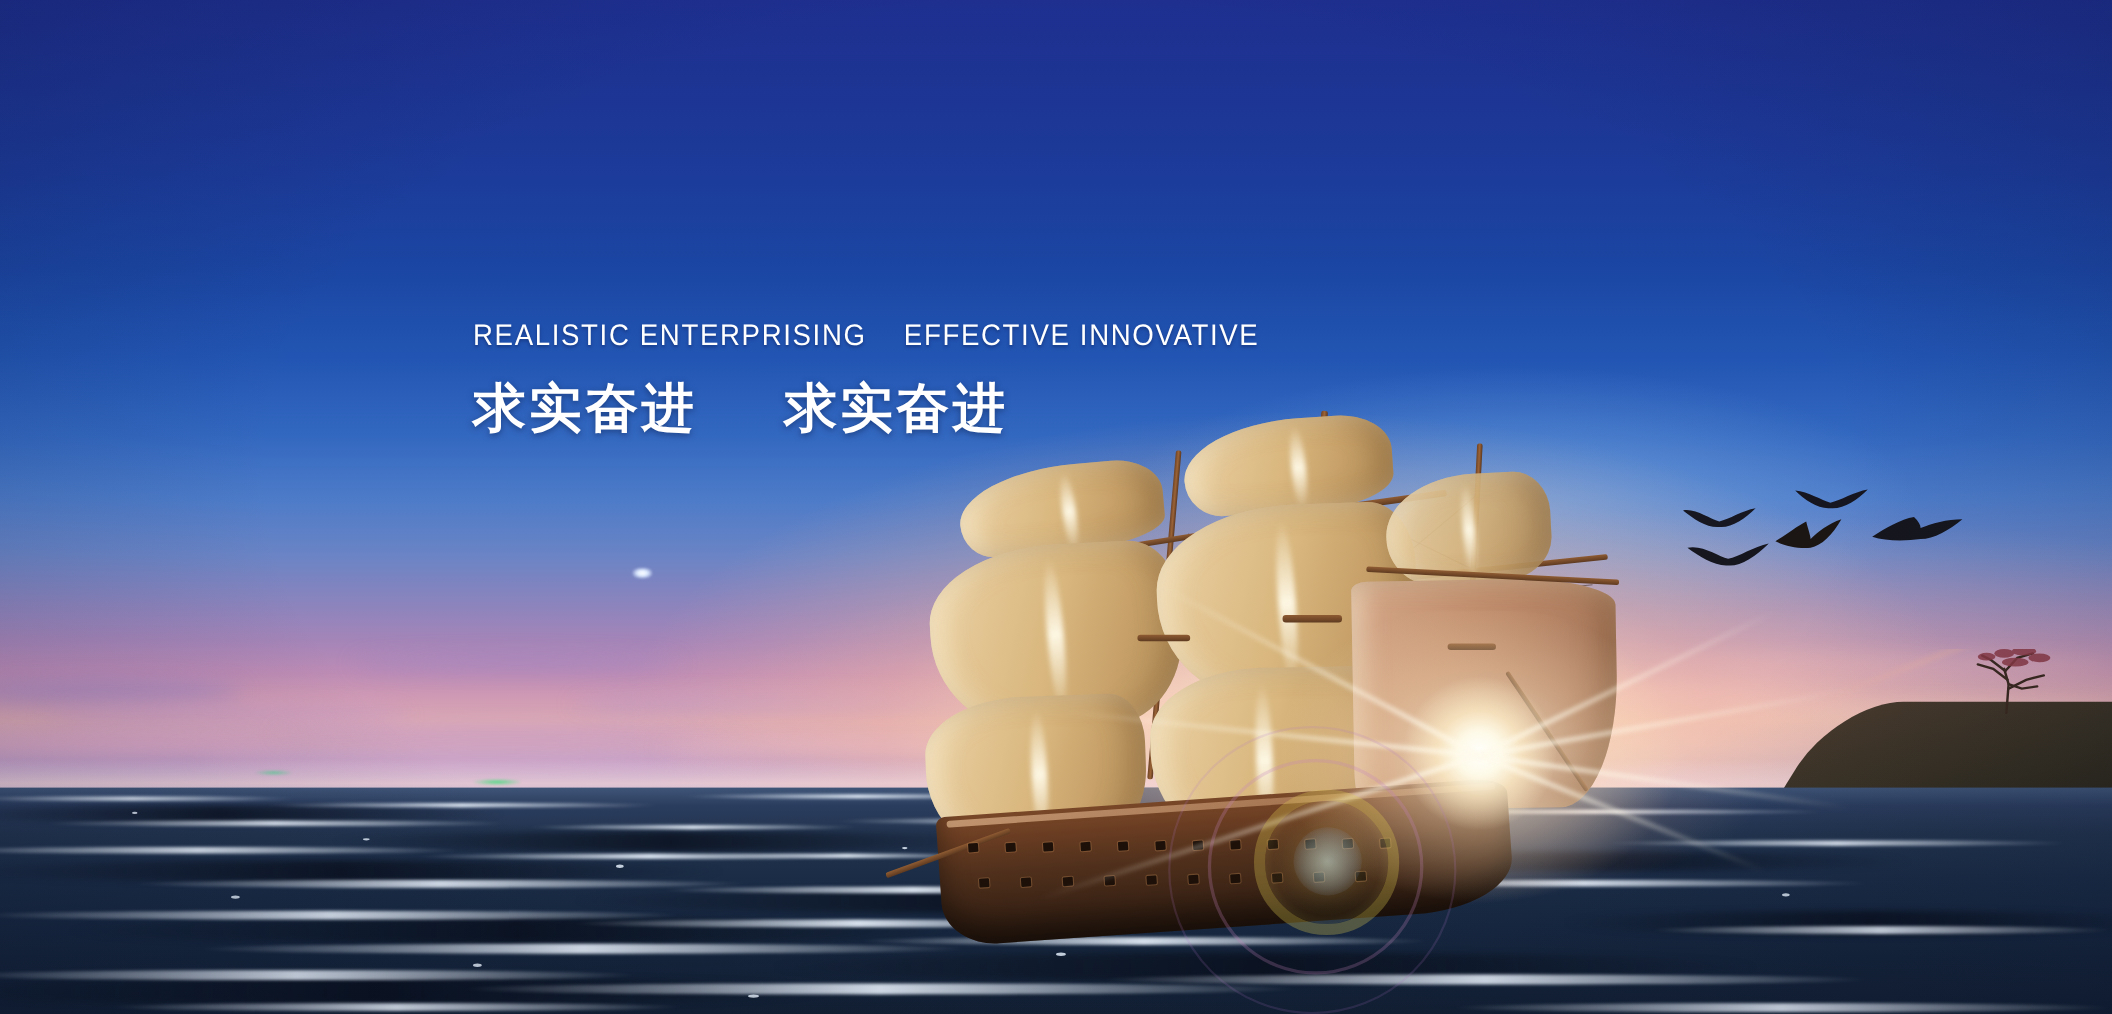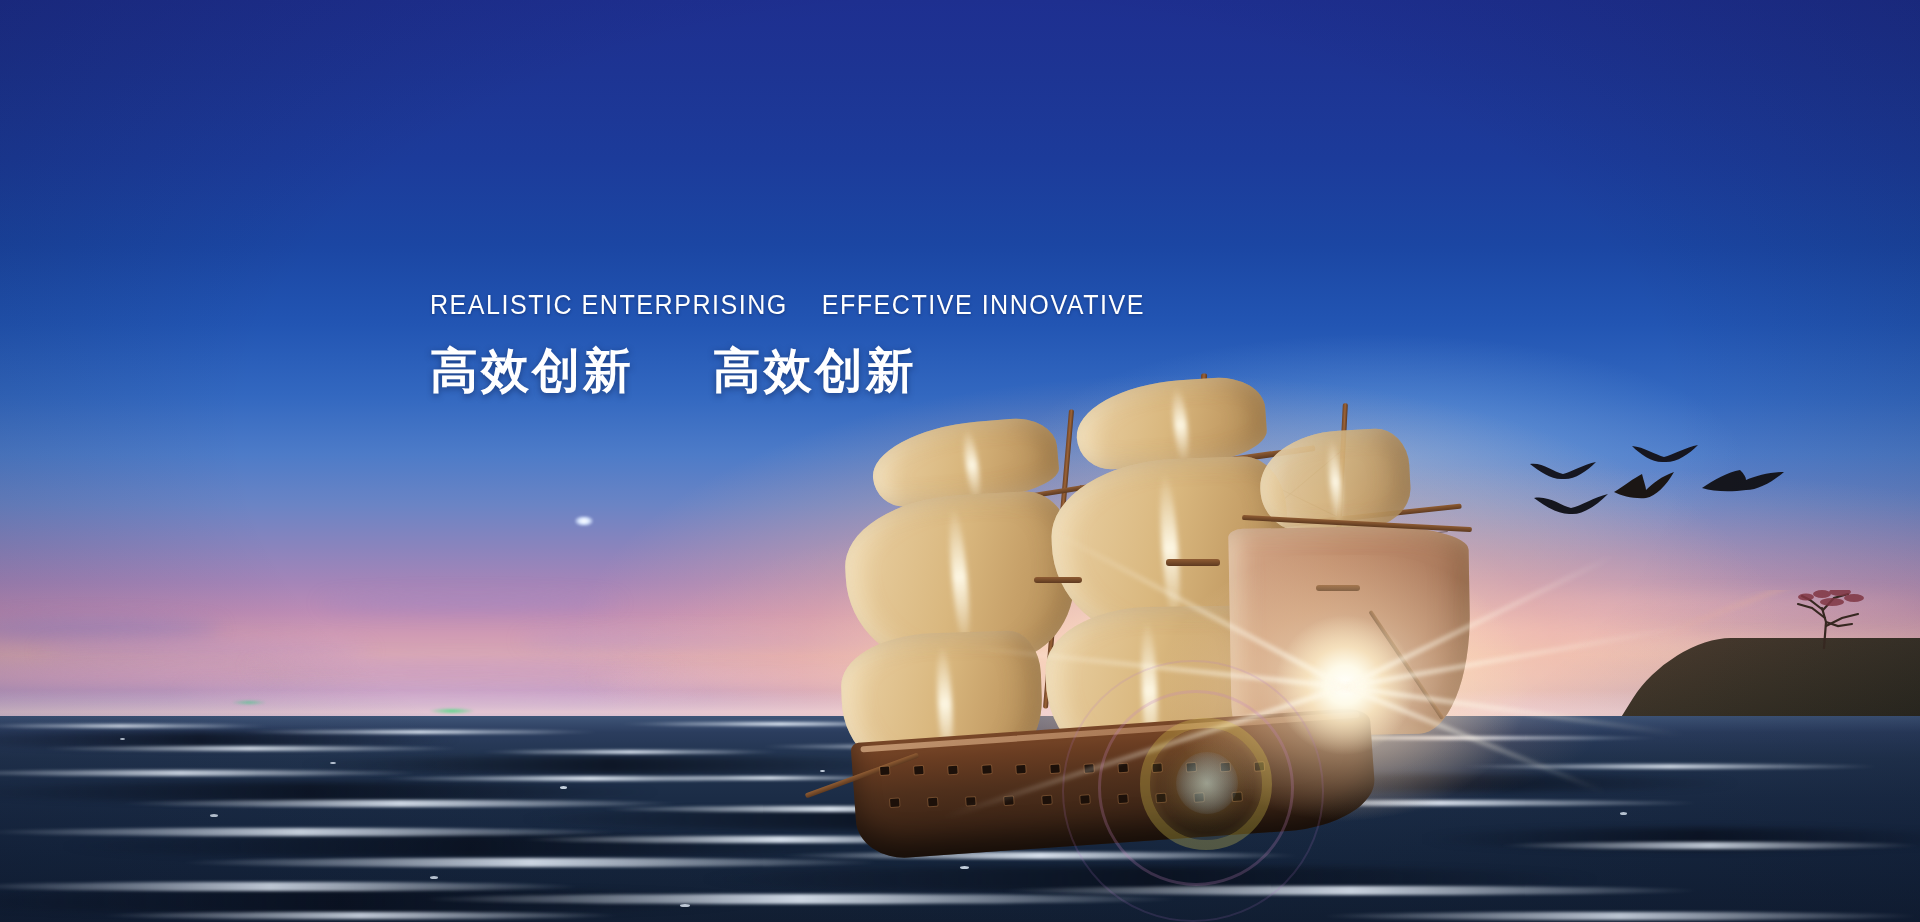--- a/index.html
+++ b/index.html
@@ -479,17 +479,17 @@
 
     <div class="bird" style="left:1700px; top:468px; width:86px; height:30px;">
       <svg width="86" height="30" viewBox="0 0 86 30">
           <path d="M2 20 C14 12 28 4 40 2 C44 6 46 9 46 12 C56 8 70 4 84 4 C72 14 58 22 46 22 C32 24 14 24 2 20 Z" fill="#15161d"></path>
         </svg>
     </div>
   </div>
 
   <div class="copy">
     <div class="copy-en">REALISTIC ENTERPRISING    EFFECTIVE INNOVATIVE</div>
-    <div class="copy-cn">高效创新    高效创新</div>
+    <div class="copy-cn">求实奋进    求实奋进</div>
   </div>
 
   <div class="vignette"></div>
 </div>
 
 </body></html>

